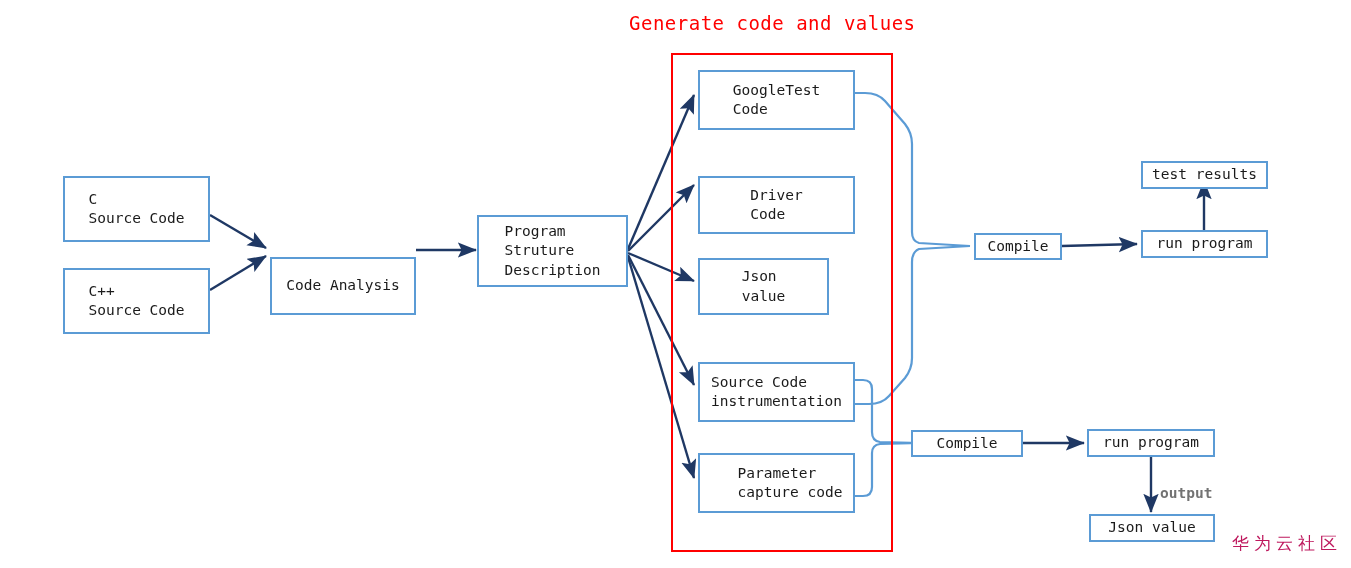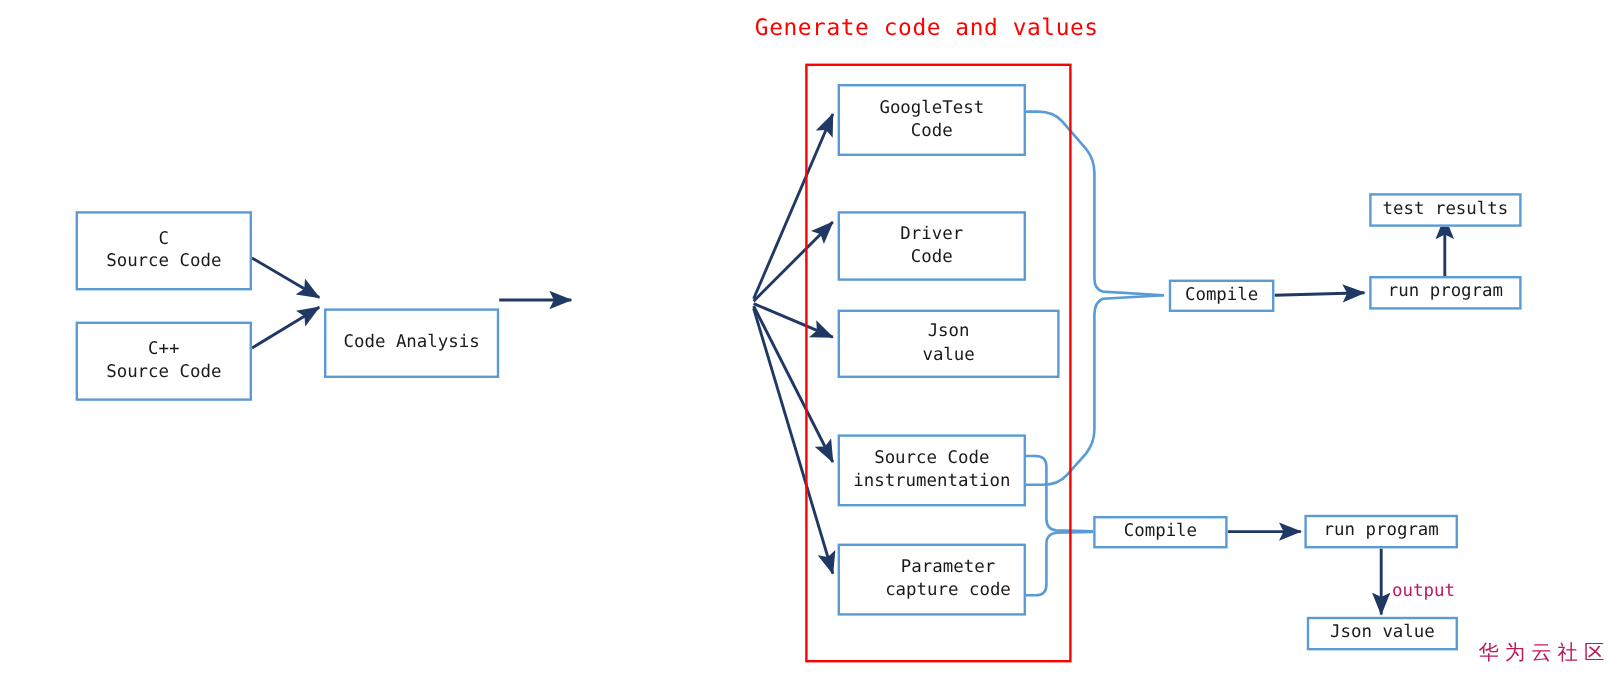--- a/index.html
+++ b/index.html
@@ -29,21 +29,20 @@
   .node {
     position: absolute;
     box-sizing: border-box;
     border: 2px solid #5B9BD5;
     background: #ffffff;
     color: #1a1a1a;
     display: flex;
     flex-direction: column;
     align-items: center;
     justify-content: center;
-    text-align: center;
     font-family: "DejaVu Sans Mono", "Liberation Mono", monospace;
     font-size: 14.5px;
     line-height: 1.32;
     letter-spacing: 0px;
     white-space: pre-line;
     z-index: 3;
   }
   .group-box {
     position: absolute;
     box-sizing: border-box;
@@ -55,25 +54,26 @@
     position: absolute;
     color: #FF0000;
     font-family: "DejaVu Sans Mono", "Liberation Mono", monospace;
     font-size: 19px;
     letter-spacing: 0.5px;
     white-space: nowrap;
     z-index: 4;
   }
   .edge-label {
     position: absolute;
-    color: #be185d;
+    color: #737373;
     font-family: "DejaVu Sans Mono", "Liberation Mono", monospace;
     font-size: 14.5px;
     white-space: nowrap;
     z-index: 4;
+    font-weight: bold;
   }
   .watermark {
     position: absolute;
     color: #be185d;
     font-family: "DejaVu Sans", "Liberation Sans", sans-serif;
     font-size: 17px;
     letter-spacing: 5px;
     white-space: nowrap;
     z-index: 4;
   }
@@ -130,28 +130,31 @@
   </svg>
 
   <div class="node" style="left:63px; top:176px; width:147px; height:66px;">C
 Source Code</div>
 
   <div class="node" style="left:63px; top:268px; width:147px; height:66px;">C++
 Source Code</div>
 
   <div class="node" style="left:270px; top:221px; width:146px; height:58px;margin-top:36px;">Code Analysis</div>
 
+  <div class="node" style="left:477px; top:215px; width:151px; height:72px;">Program
+Struture
+Description</div>
 
   <div class="node" style="left:698px; top:70px; width:157px; height:60px;">GoogleTest
 Code</div>
 
   <div class="node" style="left:698px; top:176px; width:157px; height:58px;">Driver
 Code</div>
 
-  <div class="node" style="left:698px; top:258px; width:185px; height:57px;">Json
+  <div class="node" style="left:698px; top:258px; width:131px; height:57px;">Json
 value</div>
 
   <div class="node" style="left:698px; top:362px; width:157px; height:60px;">Source Code
 instrumentation</div>
 
   <div class="node" style="left:698px; top:453px; width:157px; height:60px;padding-left:27px;">Parameter
 capture code</div>
 
   <div class="node" style="left:974px; top:233px; width:88px; height:27px;">Compile</div>
 

